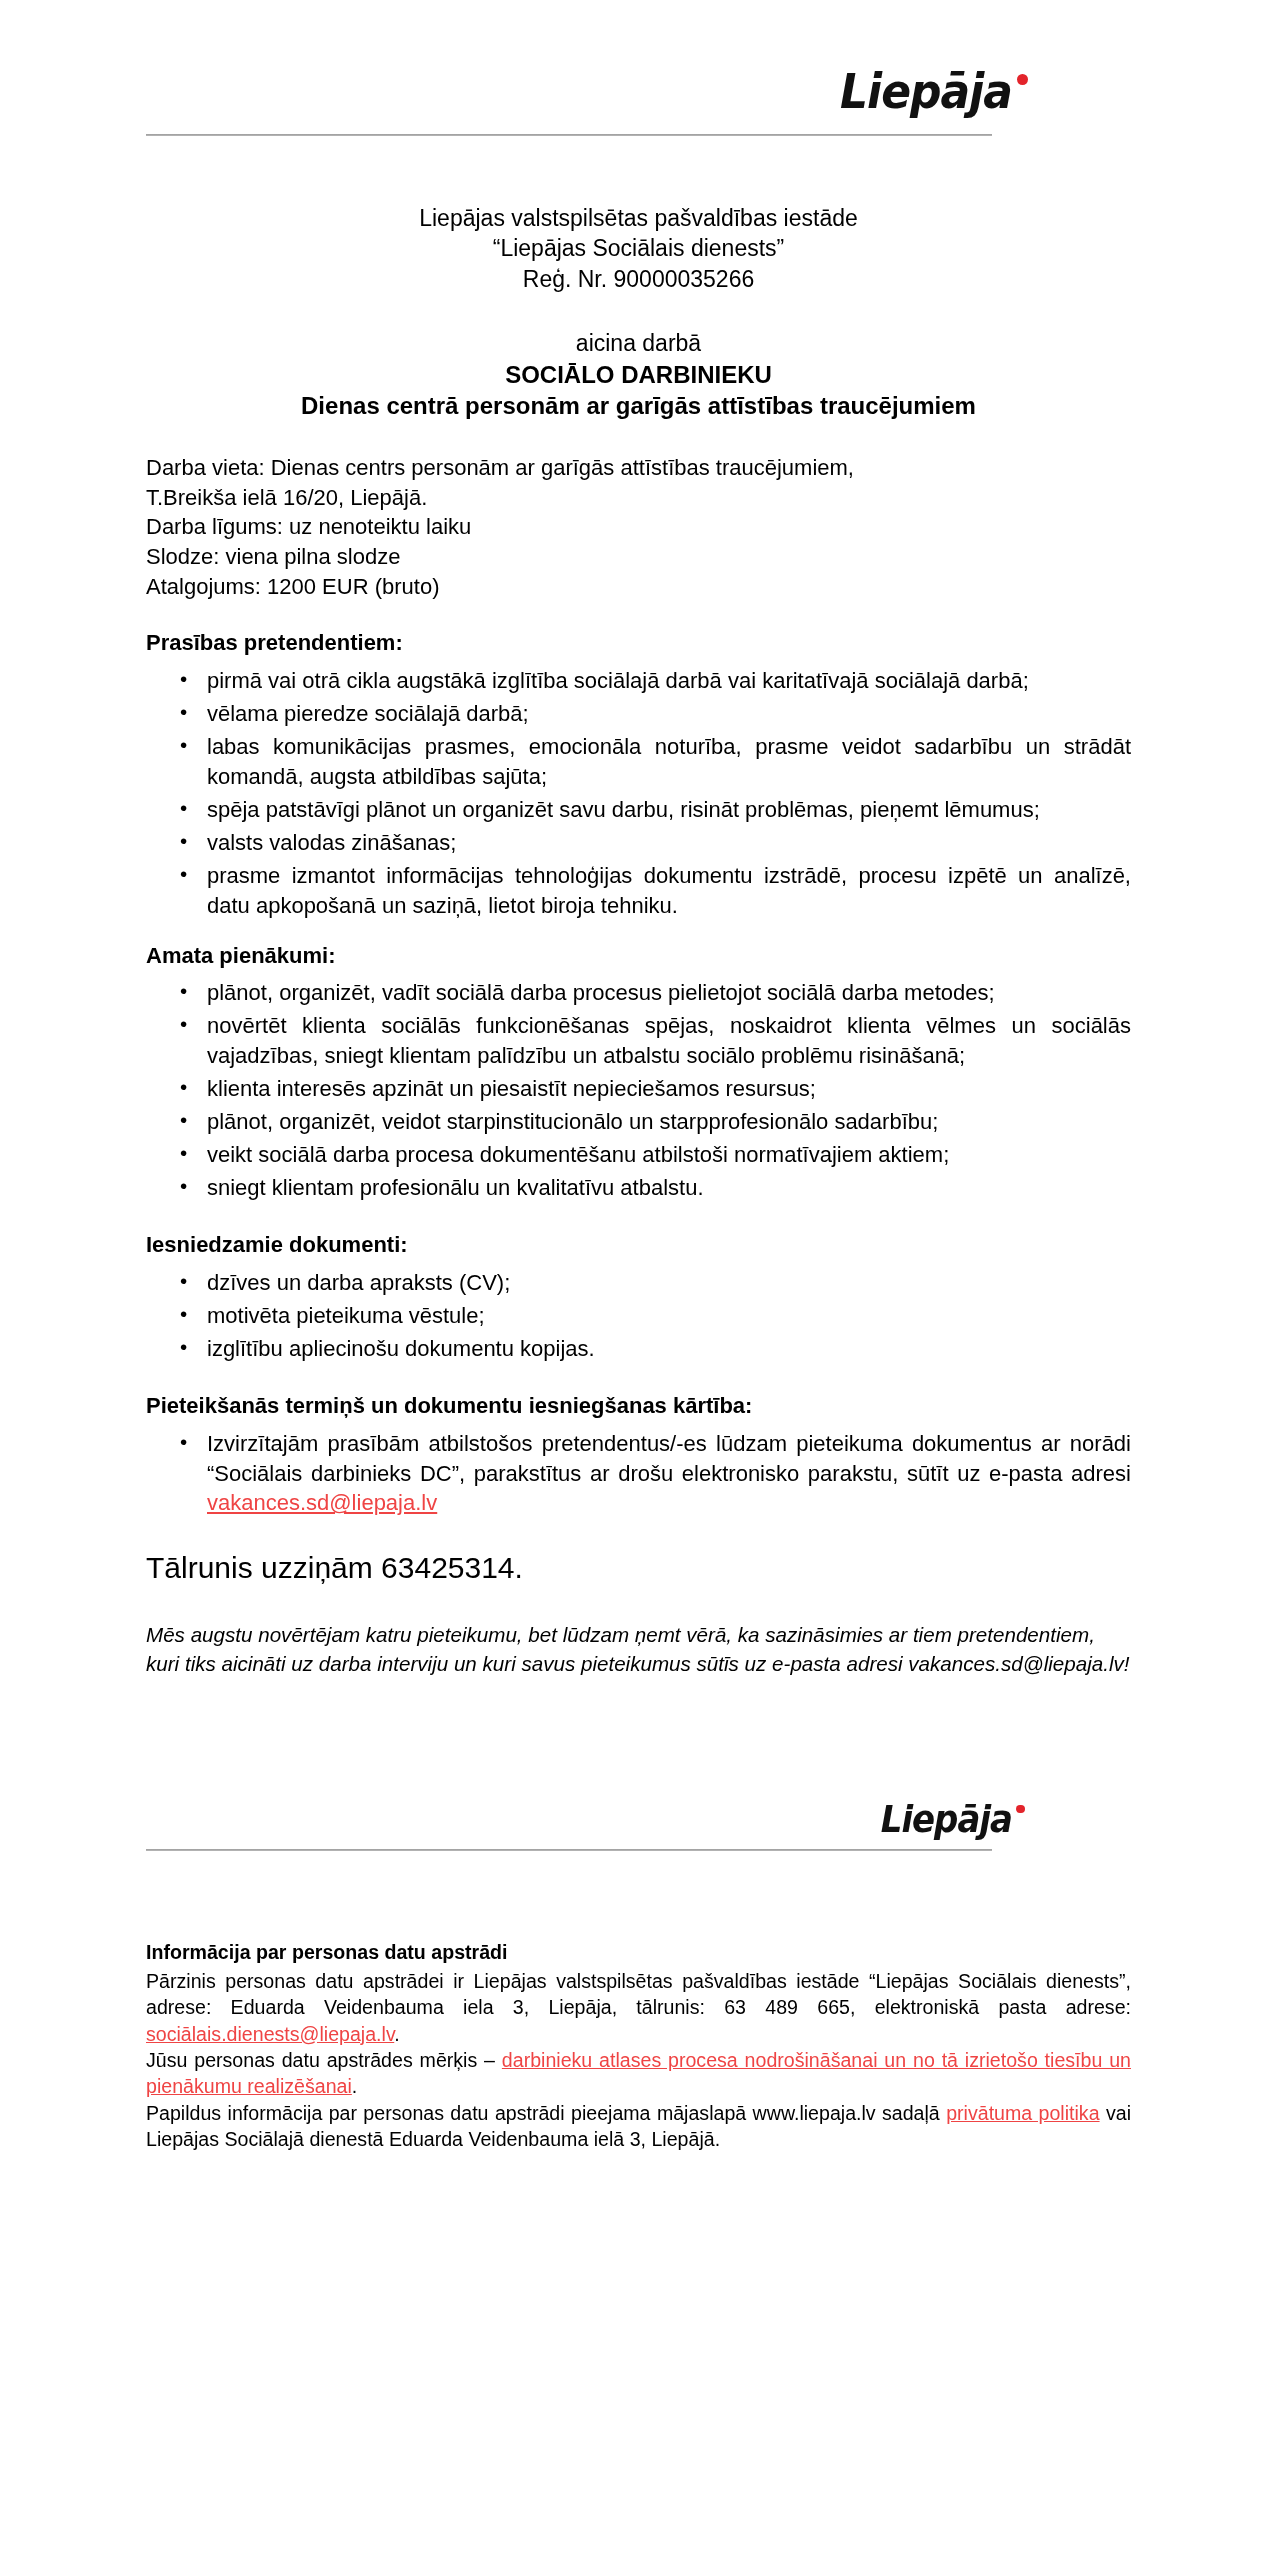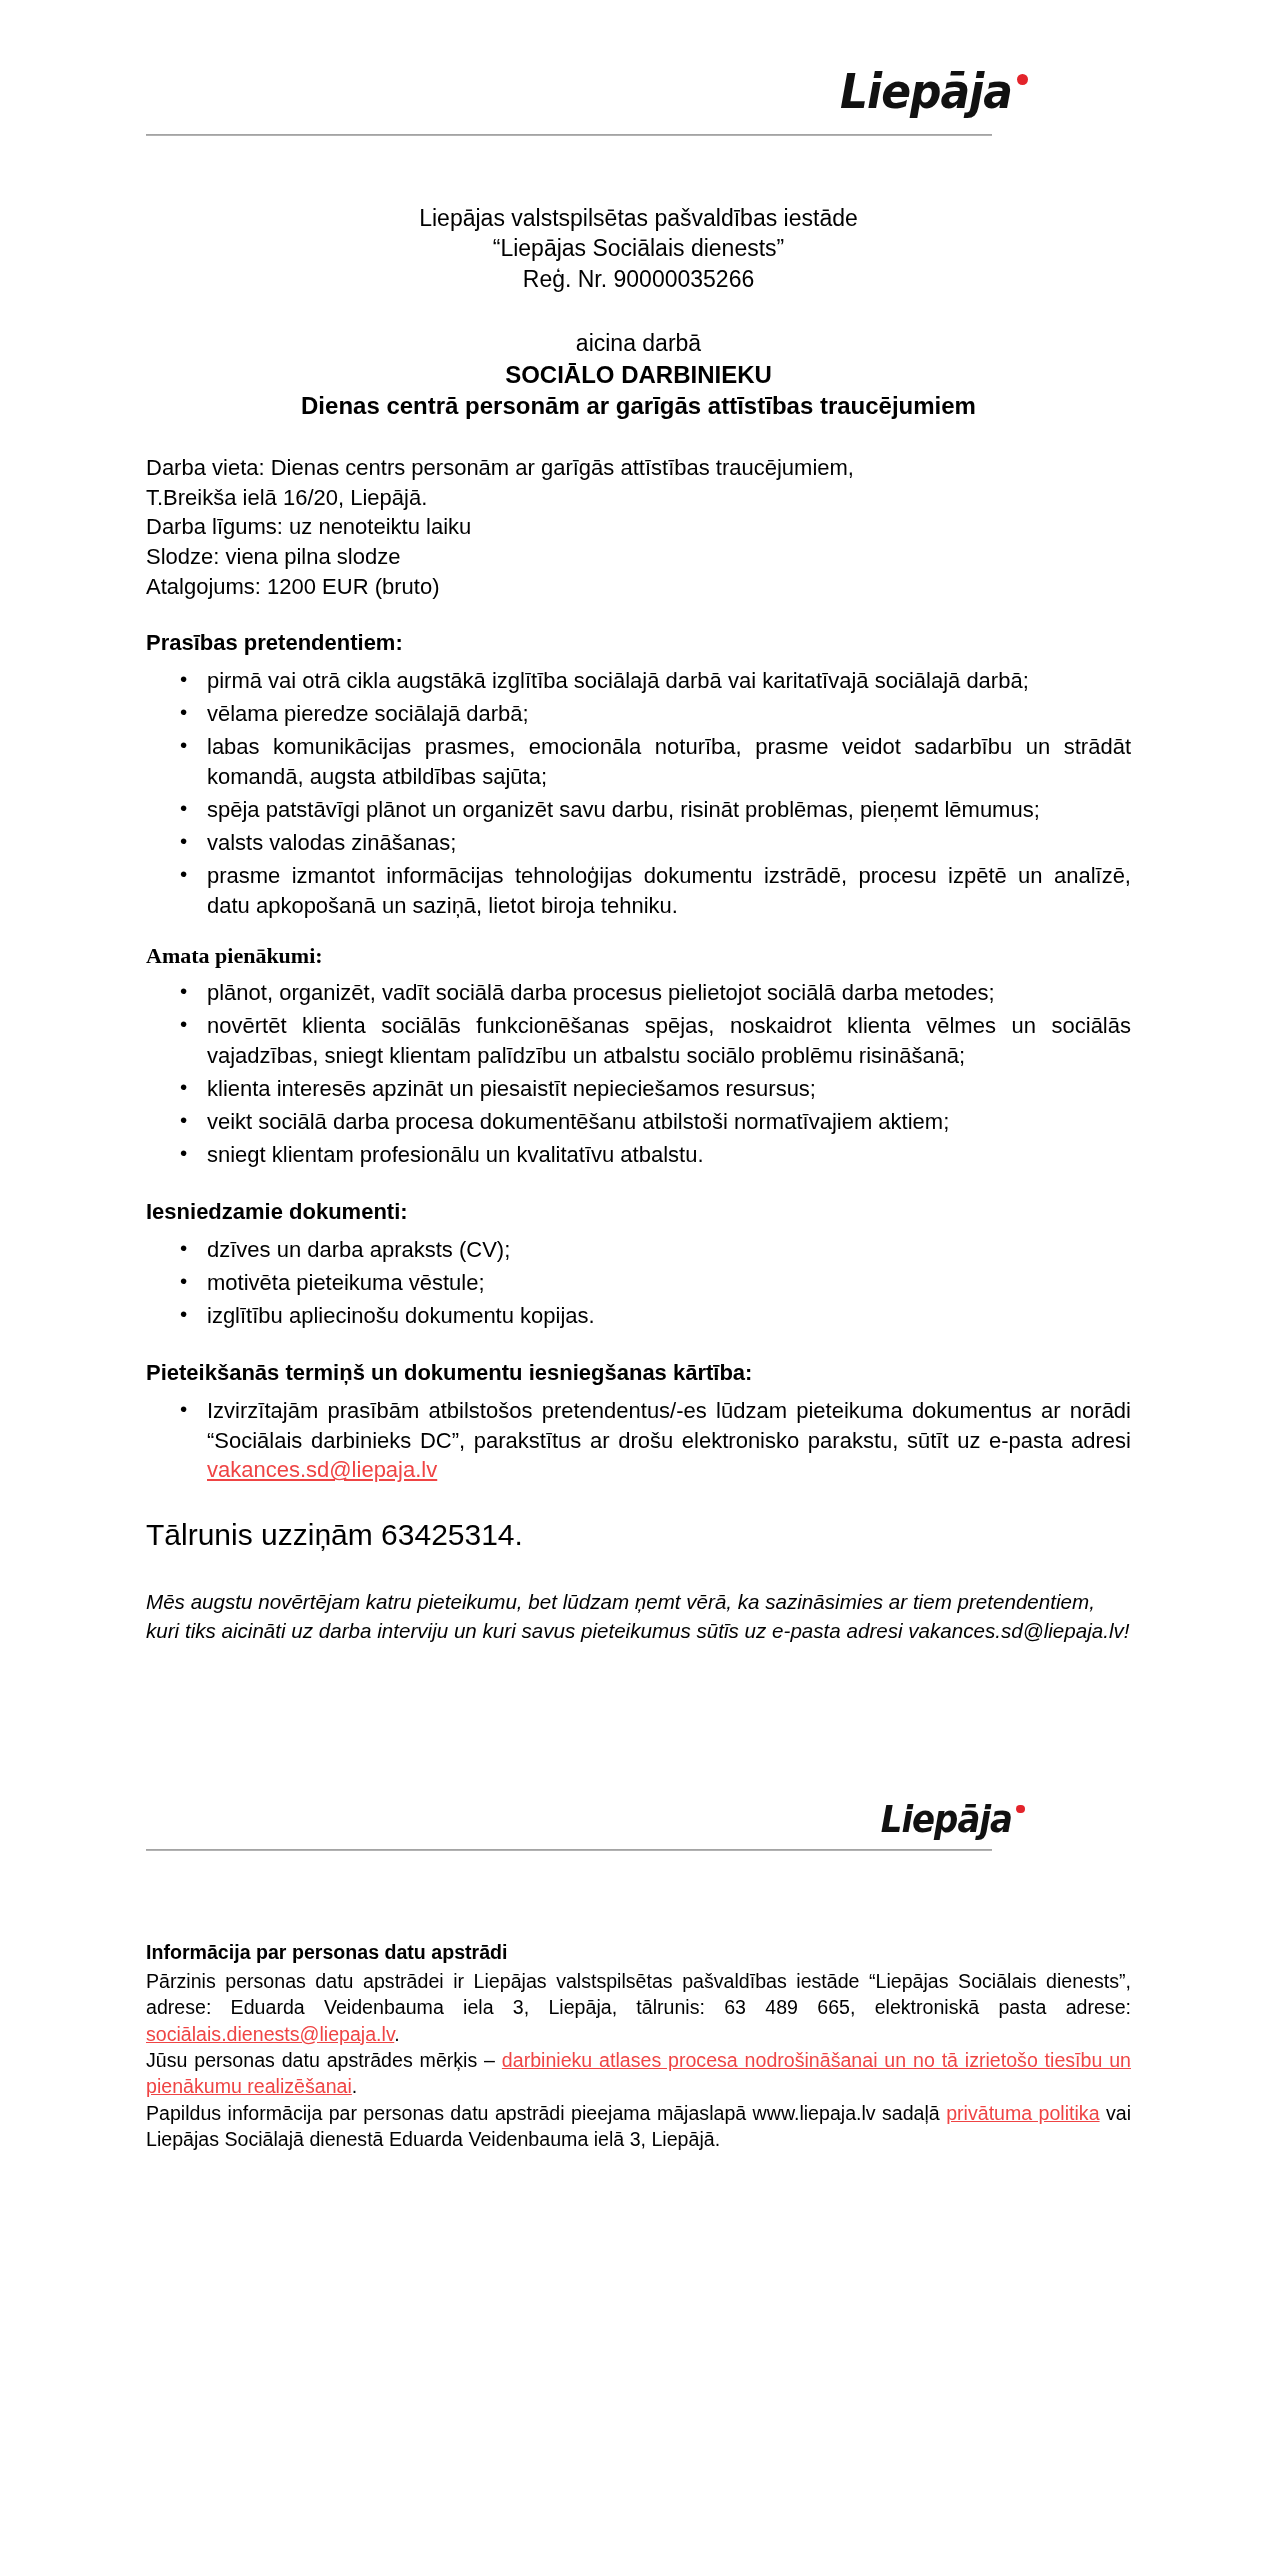--- a/index.html
+++ b/index.html
@@ -128,21 +128,21 @@
     text-align: left;
   }
   .meta-block div { margin: 0; }
 
   h3.section-head {
     font-size: 22px;
     font-weight: 700;
     margin: 28px 0 8.2px 0;
     line-height: 1.3;
   }
-  h3.section-head.tight { margin-top: 20.6px; font-family: Liberation Serif, serif; }
+  h3.section-head.tight { margin-top: 20.6px; }
 
   ul.bullets {
     margin: 0 0 0 0;
     padding-left: 61px;
     list-style: none;
   }
   ul.bullets > li {
     position: relative;
     font-size: 22px;
     line-height: 1.36;
@@ -253,20 +253,21 @@
         <li>spēja patstāvīgi plānot un organizēt savu darbu, risināt problēmas, pieņemt lēmumus;</li>
         <li>valsts valodas zināšanas;</li>
         <li>prasme izmantot informācijas tehnoloģijas dokumentu izstrādē, procesu izpētē un analīzē, datu apkopošanā un saziņā, lietot biroja tehniku.</li>
       </ul>
 
       <h3 class="section-head tight">Amata pienākumi:</h3>
       <ul class="bullets">
         <li>plānot, organizēt, vadīt sociālā darba procesus pielietojot sociālā darba metodes;</li>
         <li>novērtēt klienta sociālās funkcionēšanas spējas, noskaidrot klienta vēlmes un sociālās vajadzības, sniegt klientam palīdzību un atbalstu sociālo problēmu risināšanā;</li>
         <li>klienta interesēs apzināt un piesaistīt nepieciešamos resursus;</li>
+        <li>plānot, organizēt, veidot starpinstitucionālo un starpprofesionālo sadarbību;</li>
         <li>veikt sociālā darba procesa dokumentēšanu atbilstoši normatīvajiem aktiem;</li>
         <li>sniegt klientam profesionālu un kvalitatīvu atbalstu.</li>
       </ul>
 
       <h3 class="section-head">Iesniedzamie dokumenti:</h3>
       <ul class="bullets nojustify">
         <li>dzīves un darba apraksts (CV);</li>
         <li>motivēta pieteikuma vēstule;</li>
         <li>izglītību apliecinošu dokumentu kopijas.</li>
       </ul>

